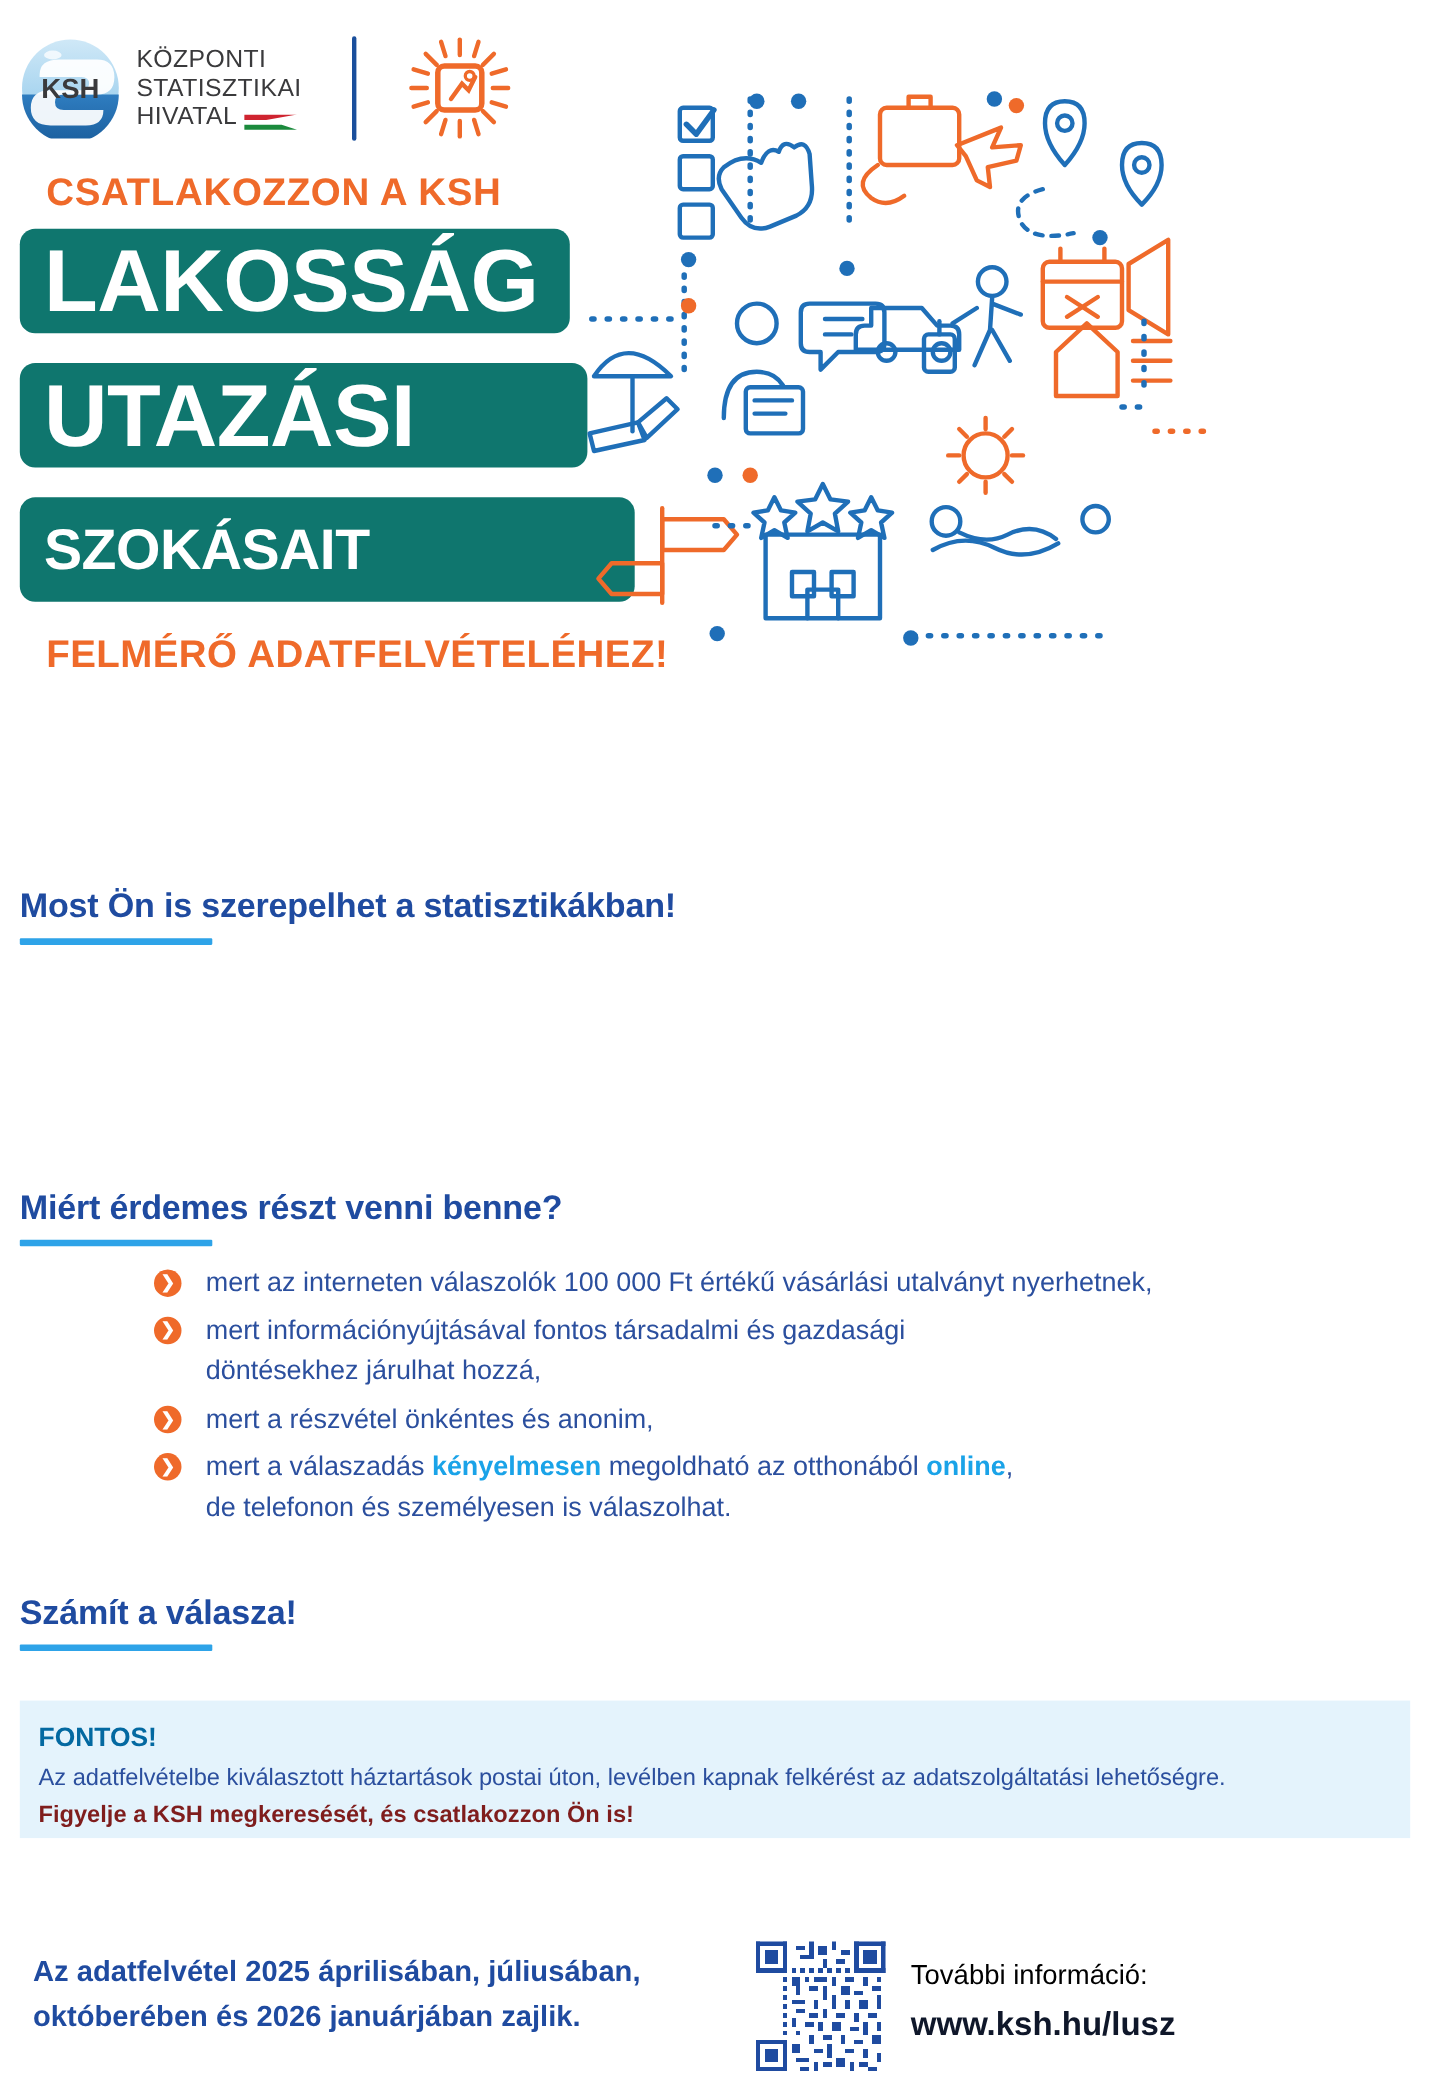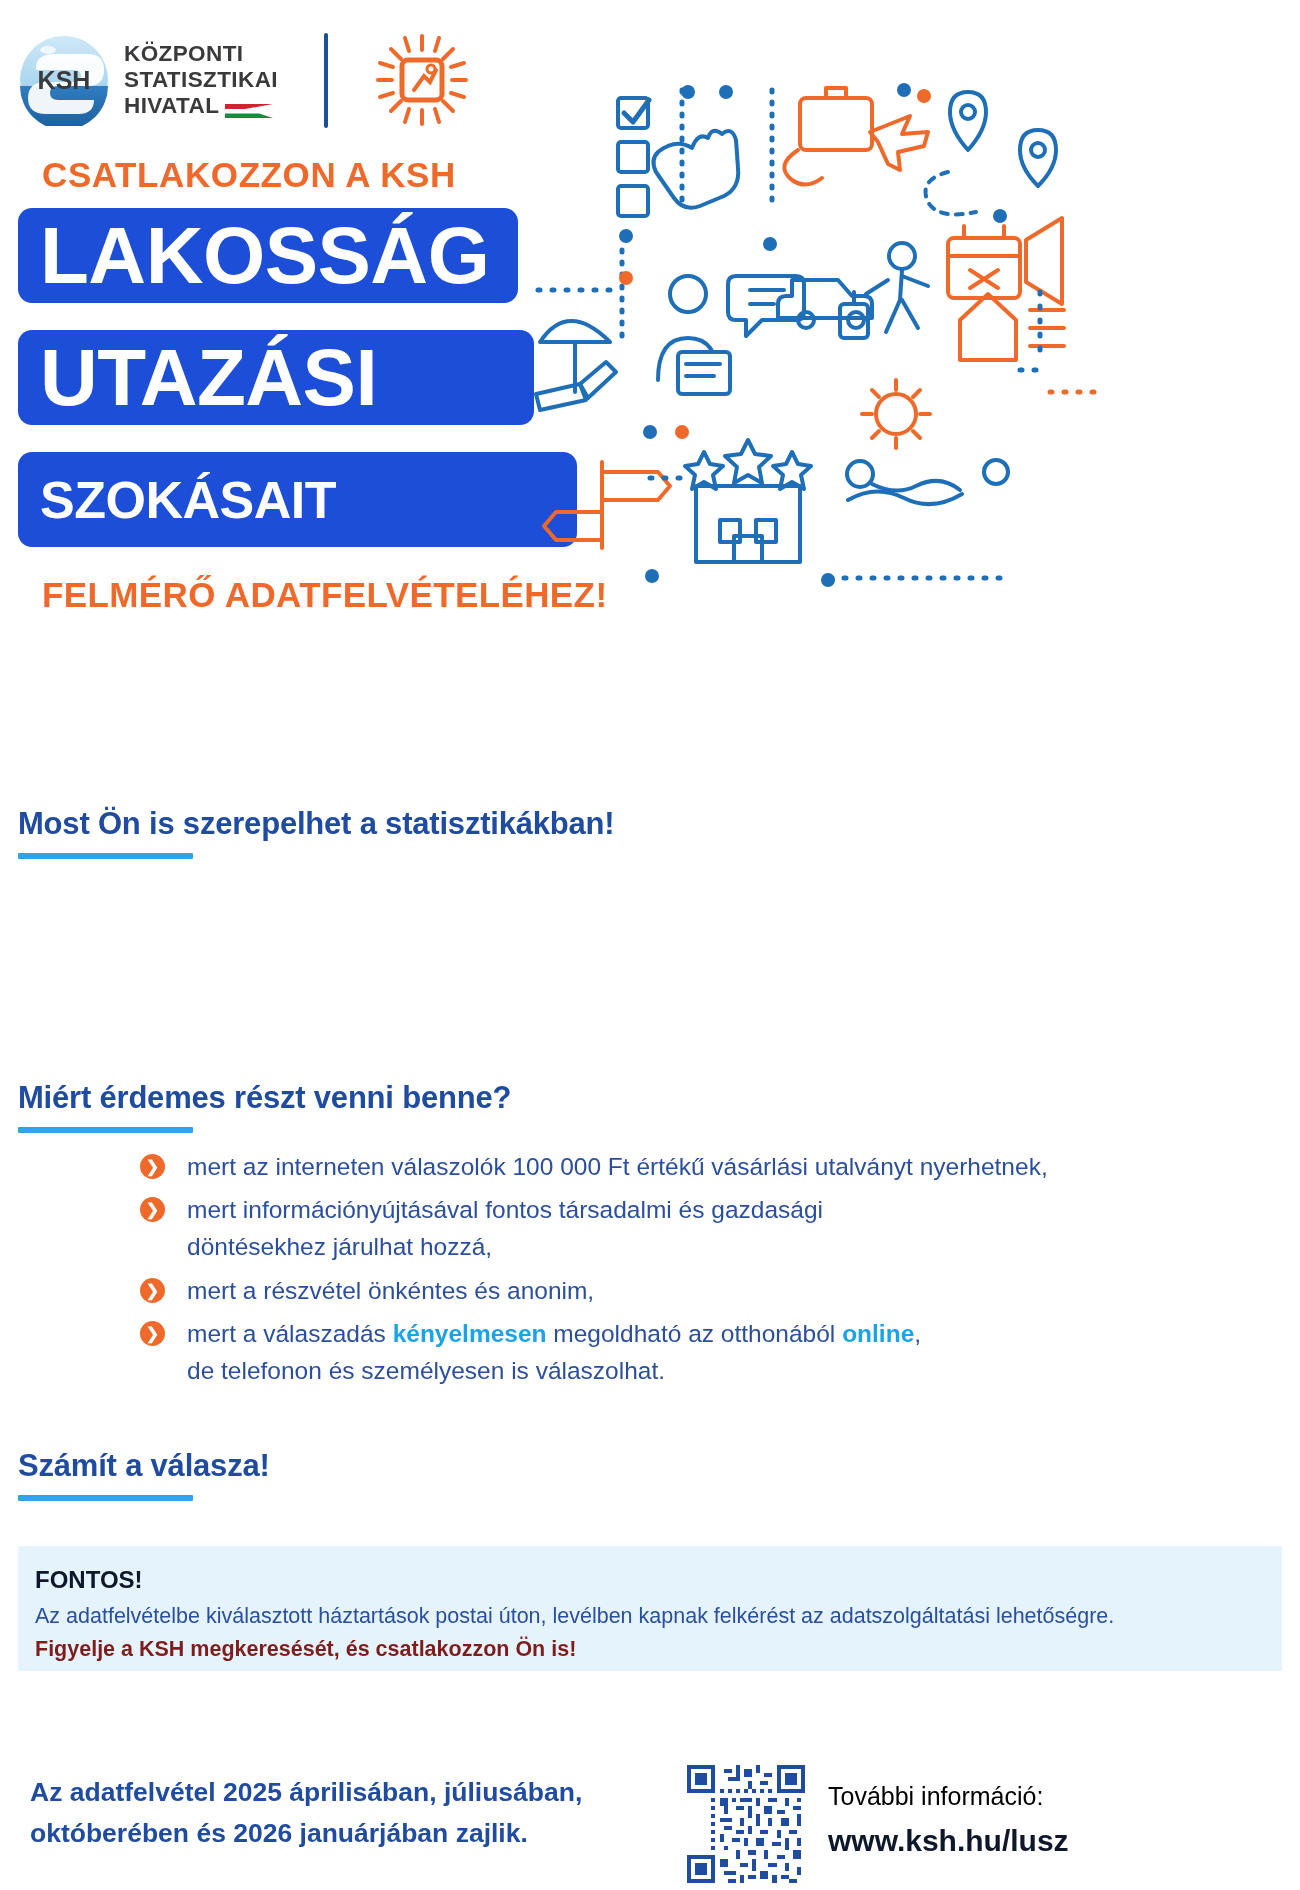--- a/index.html
+++ b/index.html
@@ -10,34 +10,34 @@
     overflow: hidden;
   }
   .page { position: relative; width: 1300px; height: 1890px; background:#fff; }
 
   
   .logo-row { position: absolute; left: 18px; top: 25px; display: flex; align-items: center; height: 110px; }
   .ksh-mark { position: relative; width: 92px; height: 92px; }
   .ksh-mark svg { display:block; }
   .ksh-words { margin-left: 14px; }
   .ksh-words .line {
-    font-weight: 700; font-size: 22.5px; letter-spacing: .4px;
+    font-weight: 400; font-size: 22.5px; letter-spacing: .4px;
     color: #3a3a3c; line-height: 1.17; display:flex; align-items:center;
   }
   .flag { display:inline-block; width: 48px; height: 15px; margin-left: 6px; position: relative; }
   .divider-v { width: 4px; height: 95px; background:#1a4f9c; margin-left: 46px; margin-right: 46px; border-radius:2px; }
   .sun-icon { width: 96px; height: 96px; }
 
   
   .kicker {
     position:absolute; left: 42px; top: 155px;
     color:#ef6a2a; font-weight:700; font-size:35px; letter-spacing:.6px;
   }
   .bar {
-    position:absolute; background:#1d4ed8; border-radius:14px;
+    position:absolute; background:#0f766e; border-radius:14px;
     color:#ffffff; font-weight:700; display:flex; align-items:center;
     padding-left: 22px; letter-spacing:-0.5px;
   }
   .bar.b1 { left: 18px; top: 208px; width: 500px; height: 95px; font-size: 80px; }
   .bar.b2 { left: 18px; top: 330px; width: 516px; height: 95px; font-size: 80px; }
   .bar.b3 { left: 18px; top: 452px; width: 559px; height: 95px; font-size: 52px; }
   .subhead {
     position:absolute; left:42px; top:575px;
     color:#ef6a2a; font-weight:700; font-size:35px; letter-spacing:.4px;
   }
@@ -64,21 +64,21 @@
     margin-top:6px; margin-right:22px;
   }
   .btext { color:#2b4f9e; font-size:24.5px; line-height:1.52; }
   .btext b { color:#1aa3e8; font-weight:700; }
 
   
   .fontos-box {
     position:absolute; left:18px; top:1546px; width:1264px; height:125px;
     background:#e4f3fc;
   }
-  .fontos-title { position:absolute; left:35px; top:1566px; color:#0f172a; font-weight:700; font-size:24px; }
+  .fontos-title { position:absolute; left:35px; top:1566px; color:#0369a1; font-weight:700; font-size:24px; }
   .fontos-l1 { position:absolute; left:35px; top:1604px; color:#2b4f9e; font-size:21.5px; }
   .fontos-l2 { position:absolute; left:35px; top:1637px; color:#7f1d1d; font-size:21.5px;font-weight:bold; }
 
   
   .foot-left { position:absolute; left:30px; top:1772px; color:#1f4ba0; font-weight:700; font-size:26.5px; line-height:1.55; }
   .qr { position:absolute; left:687px; top:1765px; width:118px; height:118px; }
   .foot-info { position:absolute; left:828px; top:1782px; color:#000000; font-weight:400; font-size:25px; }
   .foot-url { position:absolute; left:828px; top:1824px; color:#0f172a; font-weight:700; font-size:30px; }
 </style>
 </head>

